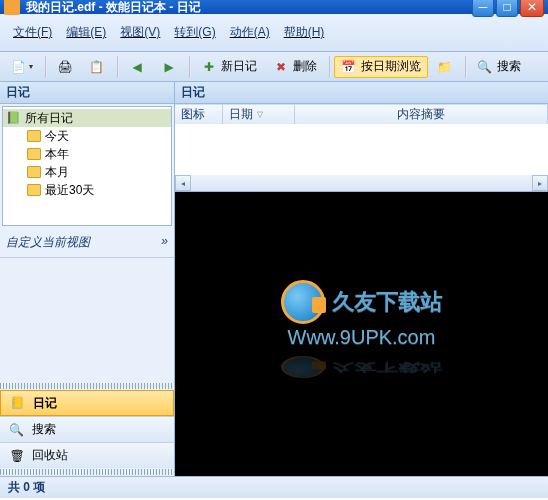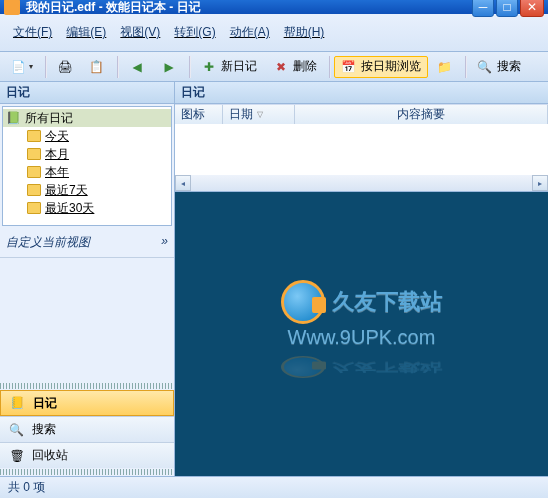--- a/index.html
+++ b/index.html
@@ -23,21 +23,21 @@
 .ticon { width: 16px; height: 16px; display: flex; align-items: center; justify-content: center; }
 .dropdown-arrow { font-size: 8px; color: #333; margin-left: 2px; }
 
 .maingrid { display: flex; height: 394px; }
 .sidebar { width: 175px; background: #e8f0fc; display: flex; flex-direction: column; border-right: 1px solid #9ab8dc; }
 .panel-hdr { height: 22px; background: linear-gradient(#d8e8fa, #c0d8f0); border-bottom: 1px solid #9ab8dc; display: flex; align-items: center; padding: 0 6px; font-weight: bold; color: #1a3d6e; }
 
 .tree { flex: 0 0 auto; background: #fff; border: 1px solid #9ab8dc; margin: 2px; padding: 2px 0; height: 120px; overflow: auto; }
 .tree-row { display: flex; align-items: center; height: 18px; padding-left: 4px; cursor: pointer; }
 .tree-row.sel { background: #d8e4c8; }
-.tree-row.child { padding-left: 24px; text-decoration: underline; }
+.tree-row.child { padding-left: 24px; }
 .folder-ico { width: 14px; height: 12px; background: #f8d060; border-radius: 1px; margin-right: 4px; border: 1px solid #d0a020; }
 .tree-ico { width: 14px; height: 14px; margin-right: 4px; display: flex; align-items: center; justify-content: center; color: #2a7a2a; }
 
 .custom-view { padding: 6px; color: #1a3d6e; cursor: pointer; display: flex; justify-content: space-between; border-bottom: 1px solid #c0d0e4; font-style: italic; }
 .side-spacer { flex: 1; }
 .side-splitter { height: 6px; background: repeating-linear-gradient(90deg,#8aa 0 1px,transparent 1px 3px); margin: 1px 0; }
 
 .navbtn { height: 26px; display: flex; align-items: center; padding: 0 8px; gap: 6px; border-top: 1px solid #c0d0e4; background: linear-gradient(#f0f6fc,#dce8f6); cursor: pointer; }
 .navbtn.active { background: linear-gradient(#ffe8a8, #ffd060); border: 1px solid #e0a020; font-weight: bold; }
 .navico { width: 18px; height: 18px; display: flex; align-items: center; justify-content: center; }
@@ -45,30 +45,30 @@
 .content { flex: 1; display: flex; flex-direction: column; }
 .cols { display: flex; height: 20px; background: linear-gradient(#f4f8fc,#e0ecf8); border-top: 1px solid #d0dcf0; }
 .col { border-right: 1px solid #c0d0e4; display: flex; align-items: center; padding: 8px 6px; color: #1a3d6e; }
 .c1 { width: 48px; } .c2 { width: 72px; } .c3 { flex: 1; justify-content: center; }
 .sort-ind { font-size: 8px; color: #888; margin-left: 4px; }
 .list-body { height: 68px; background: #fff; border-bottom: 1px solid #9ab8dc; position: relative; }
 .hscroll { position: absolute; bottom: 0; left: 0; right: 0; height: 16px; background: linear-gradient(#eef3fb,#d8e4f4); display: flex; }
 .scr-btn { width: 16px; height: 16px; background: linear-gradient(#f0f6fc,#d0e0f0); border: 1px solid #b0c0d4; display: flex; align-items: center; justify-content: center; font-size: 8px; color: #4a6a9a; }
 .scr-track { flex: 1; }
 
-.preview { flex: 1; background: #0c4a6e; display: flex; align-items: center; justify-content: center; position: relative; }
+.preview { flex: 1; background: #000000; display: flex; align-items: center; justify-content: center; position: relative; }
 .watermark { text-align: center; }
 .wm-logo { display: flex; align-items: center; justify-content: center; gap: 8px; }
 .wm-circle { width: 44px; height: 44px; border-radius: 50%; background: radial-gradient(circle at 35% 35%, #7cc8f5, #0a7cc4); border: 3px solid #f8a838; position: relative; }
 .wm-circle::after { content: ''; position: absolute; right: -4px; top: 14px; width: 14px; height: 16px; background: #f8a838; border-radius: 2px; }
 .wm-text { font-size: 22px; font-weight: bold; color: #5aa8d8; text-shadow: 0 1px 0 rgba(255,255,255,.3); }
 .wm-url { color: #6ab0da; font-size: 20px; margin-top: 2px; text-shadow: 0 1px 0 rgba(255,255,255,.2); }
 .wm-reflect { transform: scaleY(-0.5); opacity: 0.2; margin-top: -4px; }
 
-.statusbar { height: 22px; background: linear-gradient(#e8f0fc, #d4e4f6); border-top: 1px solid #9ab8dc; display: flex; align-items: center; padding: 0 8px; justify-content: space-between; color: #1a3d6e; }
+.statusbar { height: 22px; background: linear-gradient(#e8f0fc, #d4e4f6); border-top: 1px solid #9ab8dc; display: flex; align-items: center; padding: 0 8px; justify-content: space-between; color: #1a3d6e; font-weight: bold; }
 </style>
 </head>
 <body>
 
 <div class="titlebar">
   <div class="icon"></div>
   <div class="title">我的日记.edf - 效能日记本 - 日记</div>
   <div class="winbtn min">─</div>
   <div class="winbtn max">□</div>
   <div class="winbtn close">✕</div>
@@ -133,29 +133,25 @@
       <div class="tree-row sel">
           <span class="tree-ico">📗</span>
           <span>所有日记</span>
         </div>
       <div class="tree-row child">
           <span class="folder-ico"></span>
           <span>今天</span>
         </div>
       <div class="tree-row child">
           <span class="folder-ico"></span>
+          <span>本年</span>
+        </div>
+      <div class="tree-row child">
+          <span class="folder-ico"></span>
           <span>本月</span>
-        </div>
-      <div class="tree-row child">
-          <span class="folder-ico"></span>
-          <span>本年</span>
-        </div>
-      <div class="tree-row child">
-          <span class="folder-ico"></span>
-          <span>最近7天</span>
         </div>
       <div class="tree-row child">
           <span class="folder-ico"></span>
           <span>最近30天</span>
         </div>
     </div>
     <div class="custom-view">
         <span>自定义当前视图</span>
         <span>»</span>
       </div>

